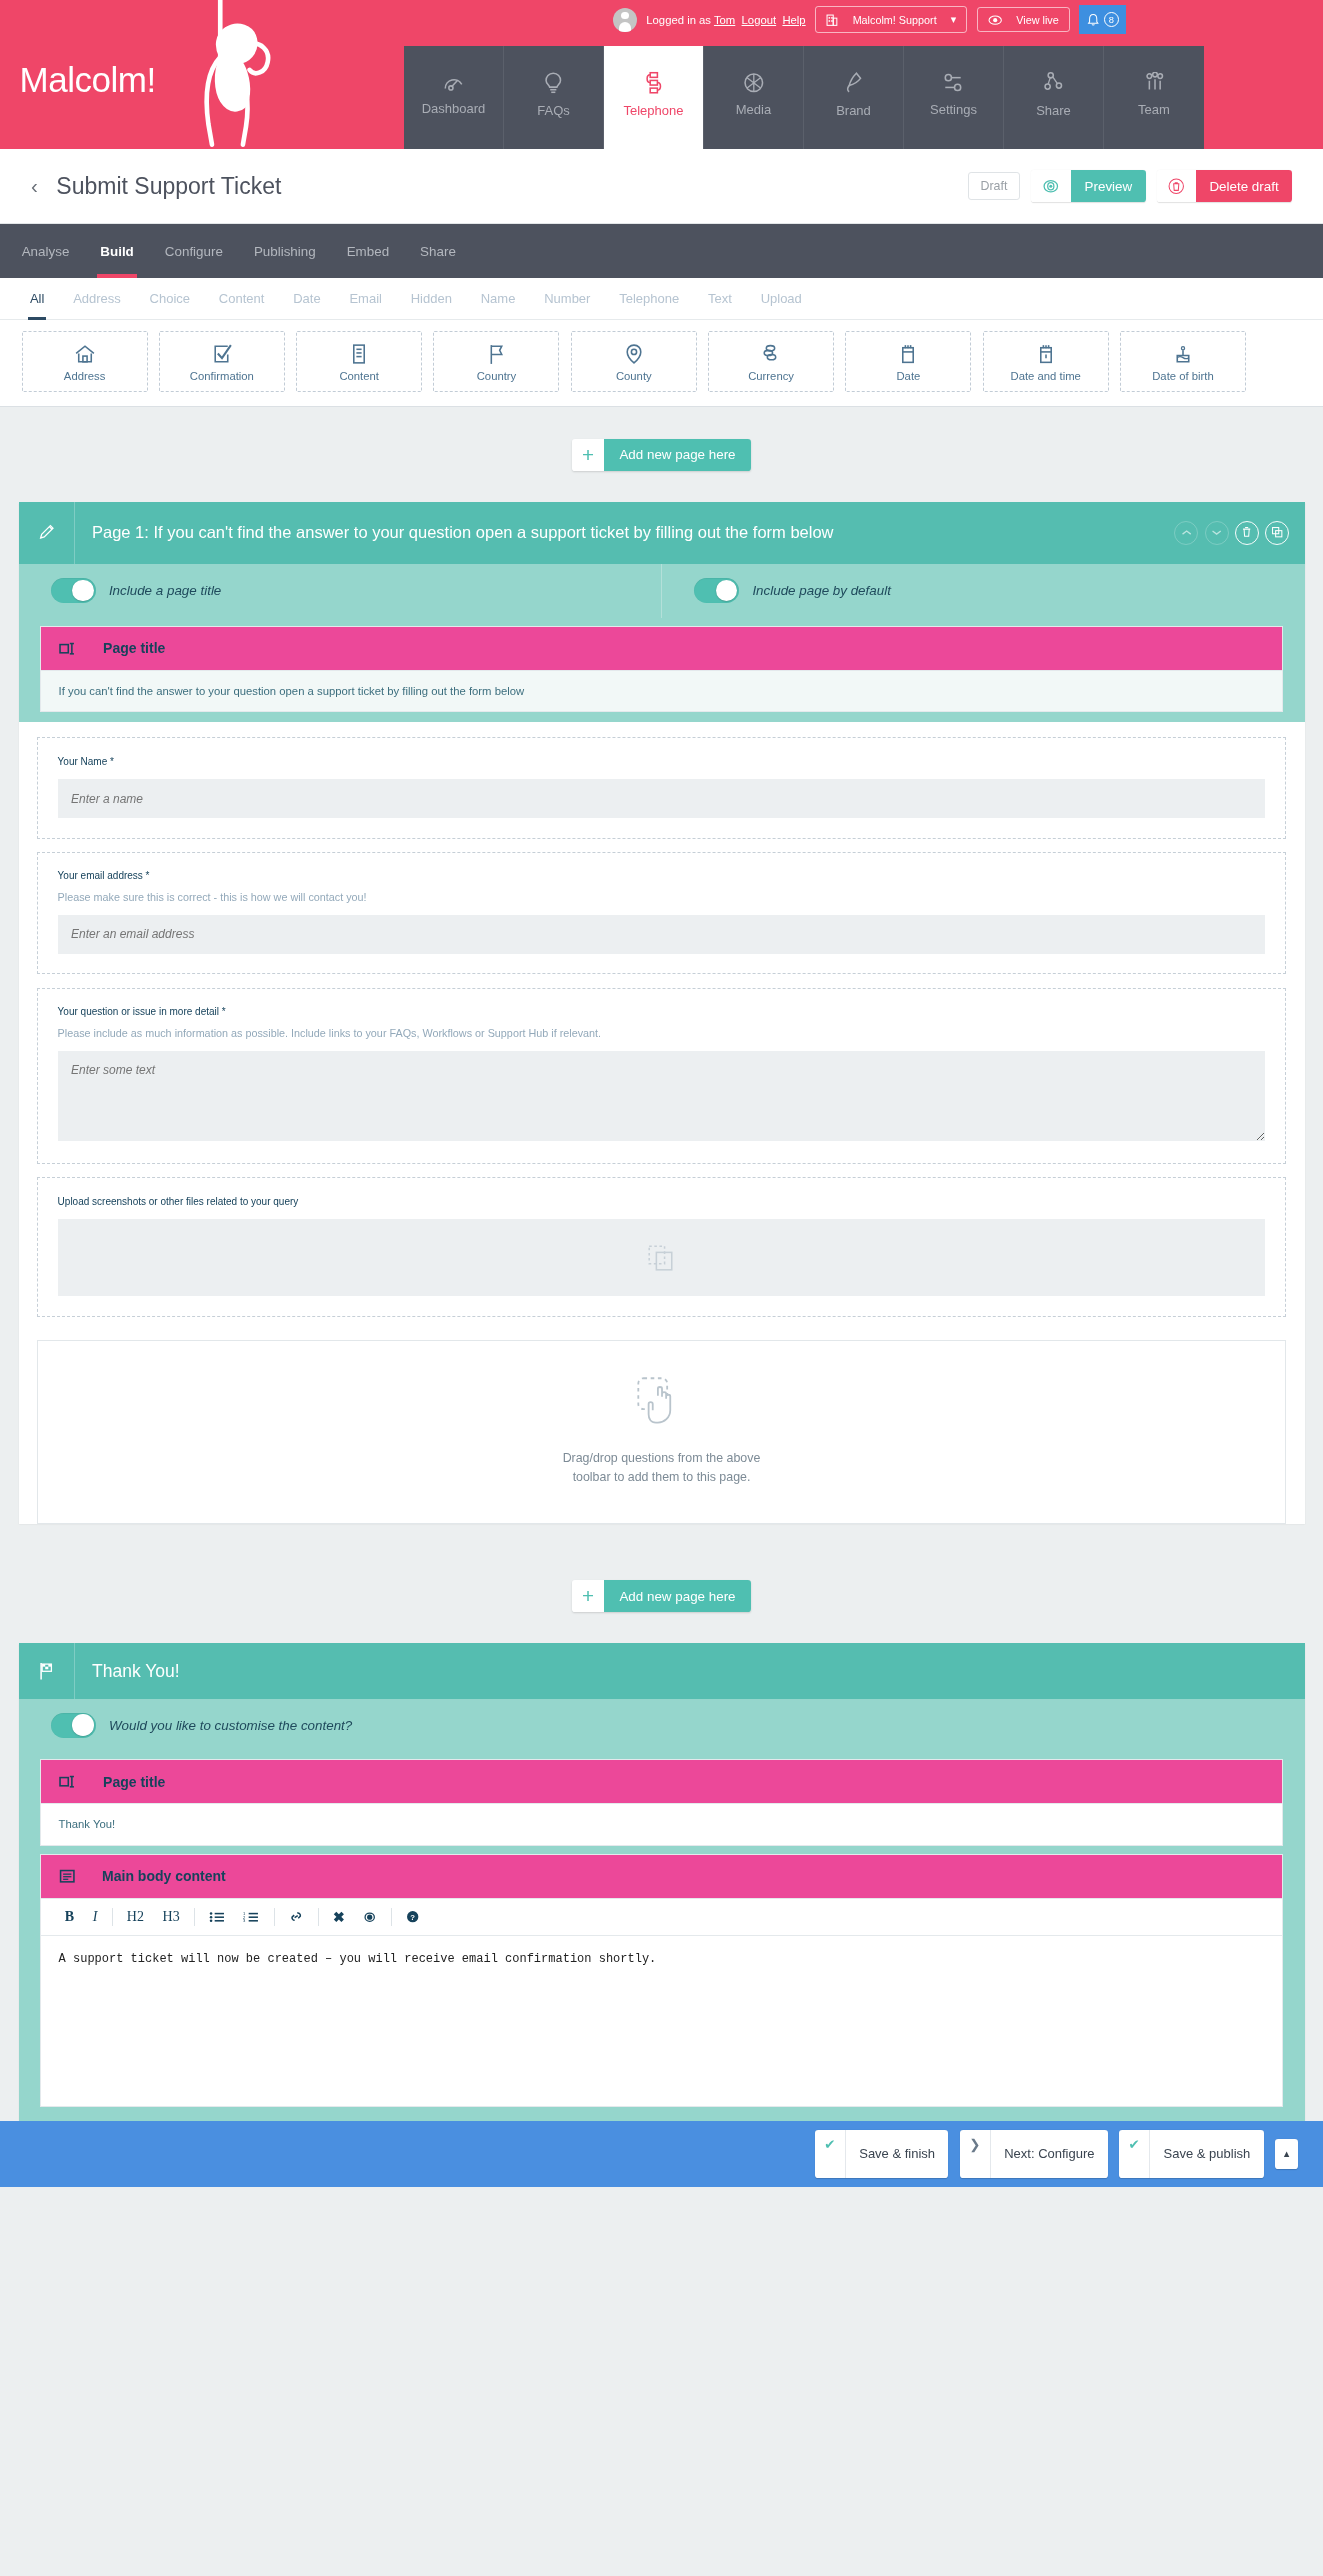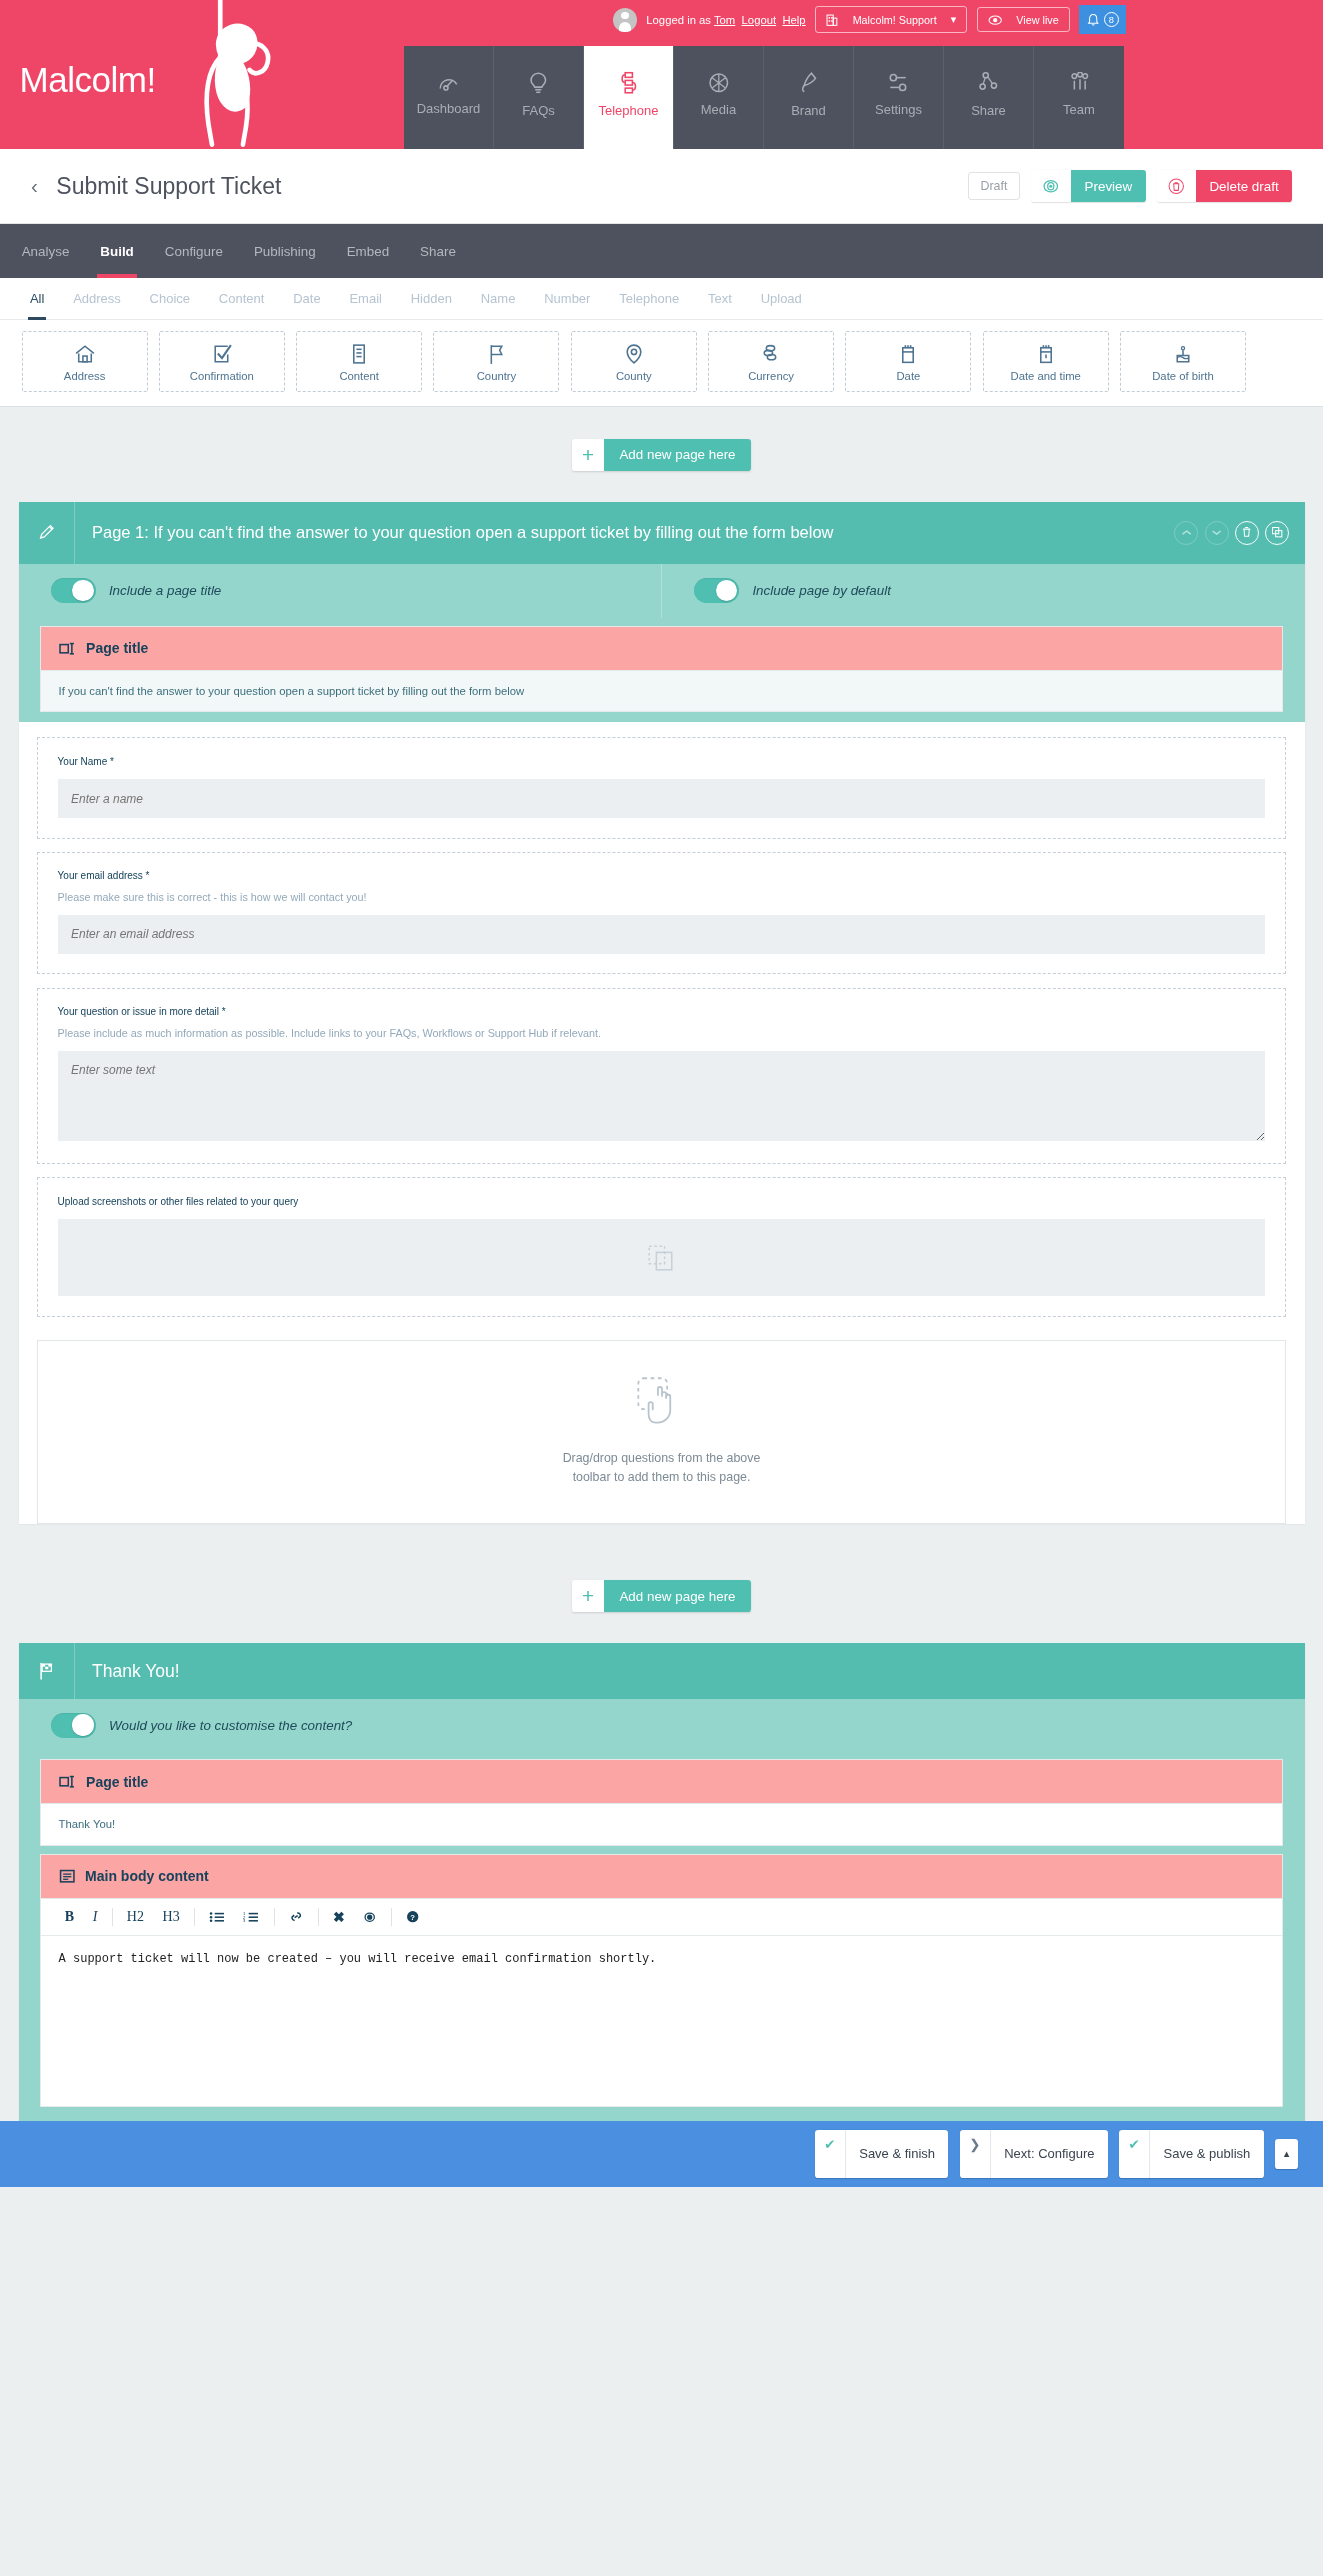--- a/index.html
+++ b/index.html
@@ -76,21 +76,21 @@
   }
 
   
   .mainnav {
     position: absolute;
     left: 404px; top: 46px;
     display: flex;
     height: 103px;
   }
   .navtab {
-    width: 90px;
+    width: 100px;
     background: #4d525e;
     display: flex; flex-direction: column;
     align-items: center; justify-content: center;
     gap: 8.2px;
     color: #a9adb5;
     font-size: 13px;
     border-right: 0.5px solid #5b606b;
     padding-bottom: 6.2px;
   }
   .navtab:last-child { border-right: none; }
@@ -234,23 +234,23 @@
     background: #fff; box-shadow: 0 0.5px 1.5px rgba(0,0,0,.25);
   }
   .toggle-label { font-size: 13.4px; color: #1f4a5c; font-style: italic; }
 
   .panel-wrap { background: #95d6cc; padding: 8.2px 21.6px 9.3px 21.6px; }
   .panel {
     background: #fff;
     border: 0.5px solid #e4e9ec;
   }
   .panel-head {
-    display: flex; align-items: center; gap: 10px;
+    display: flex; align-items: center; gap: 27px;
     padding: 13.4px 17.5px;
-    background: #fca5a5;
+    background: #ec4899;
     font-size: 14px; color: #16425b; font-weight: 700;
     border-bottom: 0.5px solid #e4e9ec;
   }
   .panel-body {
     padding: 14.4px 17.5px; font-size: 11.3px; color: #3c6e7e;
     background: #f2f8f7;
   }
 
   
   .questions { background: #fff; padding: 15.5px 18.5px 3.1px 18.5px; }

